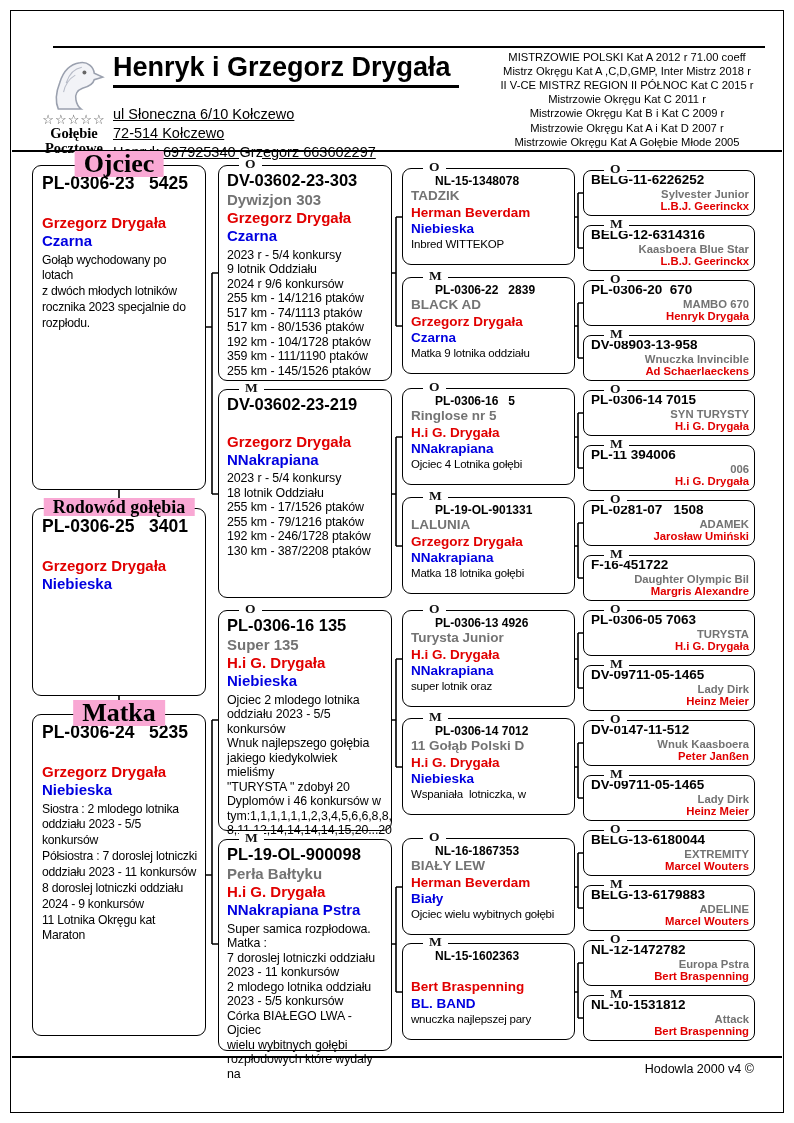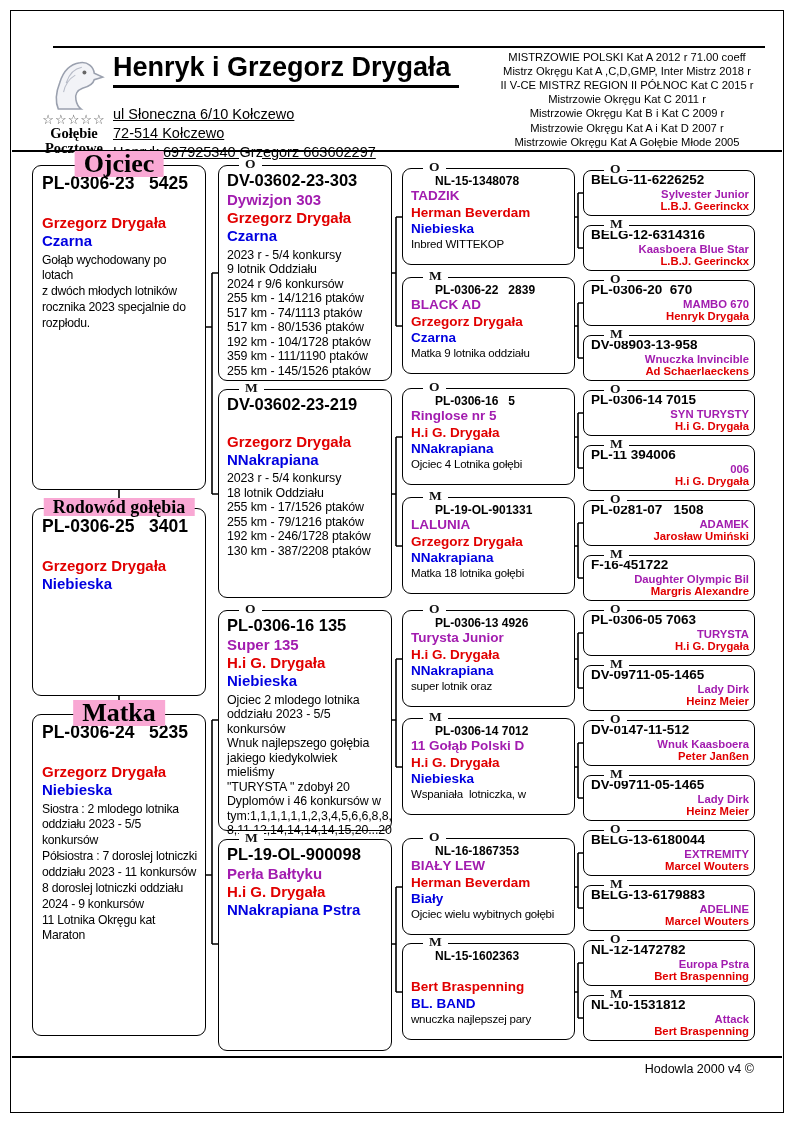--- a/index.html
+++ b/index.html
@@ -48,21 +48,21 @@
   .sexlab{ position:absolute; top:-9px; left:20px; background:#fff; padding:0 6px;
     font-family:"Liberation Serif", serif; font-weight:bold; font-size:13.5px;
     line-height:1; color:#111; }
   .mainlab{ position:absolute; top:-15px; left:50%; transform:translateX(-50%);
     background:#f9a8d4; padding:0 9px; font-family:"Liberation Serif", serif;
     font-weight:bold; font-size:26px; line-height:1; white-space:nowrap; }
   .mainlab.small{ font-size:18px; top:-11px; }
 
   .ring{ font-weight:bold; font-size:16.5px; line-height:1.2; white-space:pre; }
   .col1 .ring{ font-size:17.5px; }
-  .gname{ font-weight:bold; font-size:15px; color:#a21caf; line-height:1.22; min-height:18px; }
+  .gname{ font-weight:bold; font-size:15px; color:#737373; line-height:1.22; min-height:18px; }
   .owner{ font-weight:bold; font-size:15px; color:#e10000; line-height:1.22; }
   .cline{ font-weight:bold; font-size:15px; color:#0000e0; line-height:1.22; }
   .info{ font-size:12.4px; line-height:1.17; white-space:pre-line; margin-top:2px;
     letter-spacing:-0.1px; }
   .col1 .gname{ min-height:20px; }
   .col1 .info{ font-size:12.2px; line-height:1.3; letter-spacing:-0.25px; }
 
   .col3 .ring{ font-size:12px;margin-left:24px; }
   .col3 .gname, .col3 .owner, .col3 .cline{ font-size:13.5px; line-height:1.2; min-height:16px; }
   .col3 .info{ font-size:11.5px; margin-top:1px; white-space:pre; letter-spacing:-0.2px; }
@@ -207,20 +207,29 @@
 8,11,12,14,14,14,14,15,20...20
 07r  - kat A - 3,78  coeff  2008 r</div>
   </div>
 
   <div class="pbox col2" style="top:839px;height:212px">
     <span class="sexlab">M</span>
     <div class="ring">PL-19-OL-900098</div>
     <div class="gname">Perła Bałtyku</div>
     <div class="owner">H.i G. Drygała</div>
     <div class="cline">NNakrapiana Pstra</div>
+    <div class="info">Super samica rozpłodowa.
+Matka :
+7 doroslej lotniczki oddziału
+2023 - 11 konkursów
+2 mlodego lotnika oddziału
+2023 - 5/5 konkursów
+Córka BIAŁEGO LWA - Ojciec
+wielu wybitnych gołębi
+rozpłodowych które wydaly na</div>
   </div>
 
   <div class="pbox col3" style="top:168px;height:97px">
     <span class="sexlab">O</span>
     <div class="ring">NL-15-1348078</div>
     <div class="gname">TADZIK</div>
     <div class="owner">Herman Beverdam</div>
     <div class="cline">Niebieska</div>
     <div class="info">Inbred WITTEKOP</div>
   </div>

